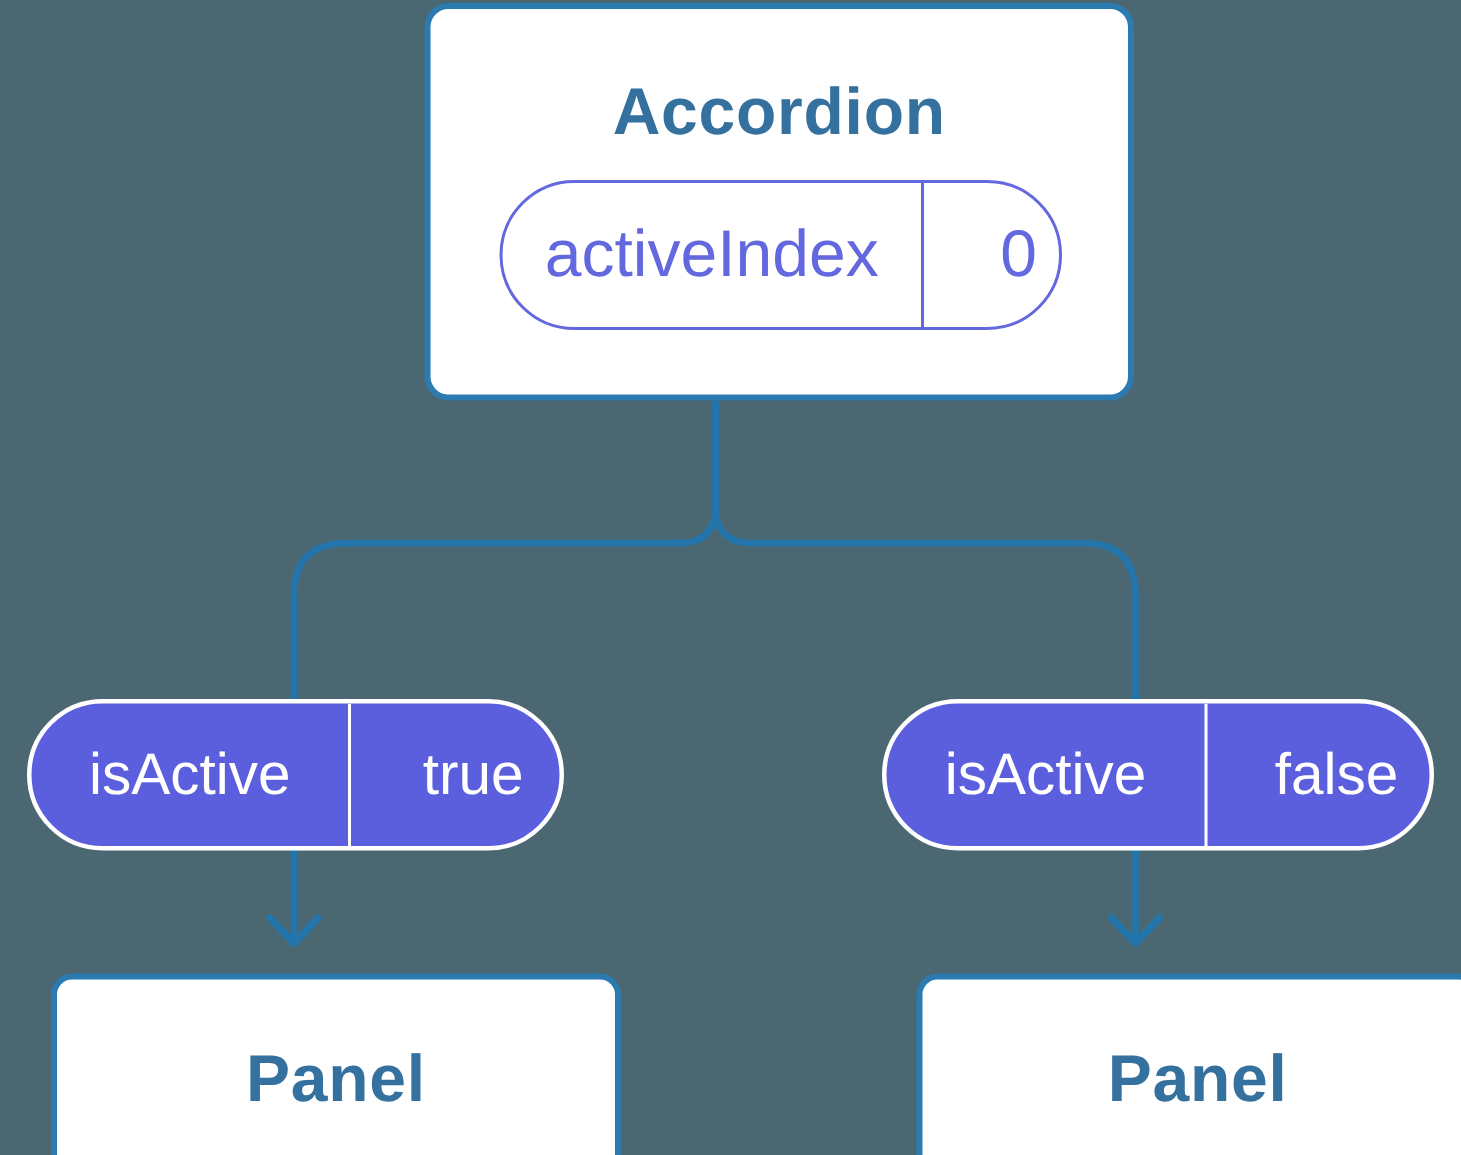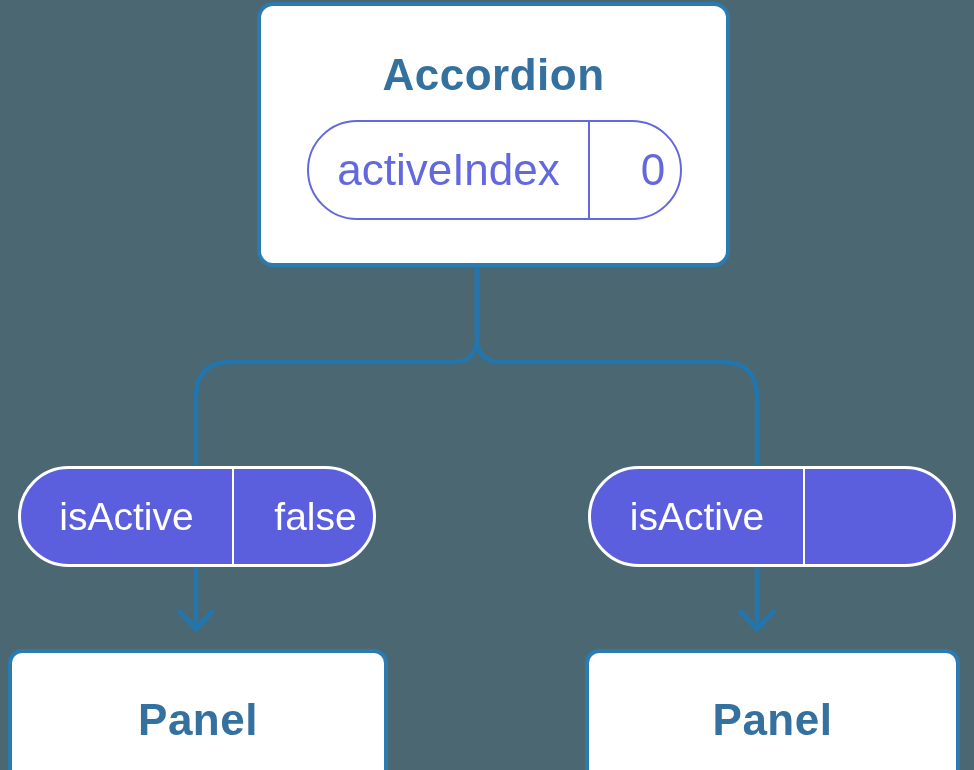--- a/index.html
+++ b/index.html
@@ -31,20 +31,21 @@
     stroke-width: 5;
     stroke-linecap: round;
     stroke-linejoin: round;
   }
   .card {
     position: absolute;
     box-sizing: border-box;
     background: #ffffff;
     border: 4px solid #2b7ab0;
     border-radius: 16px;
+    margin-left: 26px;
   }
   .root-card {
     left: 257px;
     top: 2px;
     width: 473px;
     height: 265px;
   }
   .card-title {
     color: #35719e;
     font-size: 44px;
@@ -159,25 +160,26 @@
   <div class="card root-card">
     <div class="card-title">Accordion</div>
     <div class="state-pill">
       <div class="seg-label">activeIndex</div>
       <div class="seg-value">0</div>
     </div>
   </div>
 
   <div class="prop-pill left-pill">
     <div class="seg-label">isActive</div>
-    <div class="seg-value">false</div>
+    <div class="seg-value">true</div>
   </div>
 
   <div class="prop-pill right-pill">
     <div class="seg-label">isActive</div>
+    <div class="seg-value">false</div>
   </div>
 
   <div class="card panel-card left-panel">
     <div class="card-title">Panel</div>
   </div>
 
   <div class="card panel-card right-panel">
     <div class="card-title">Panel</div>
   </div>
 

